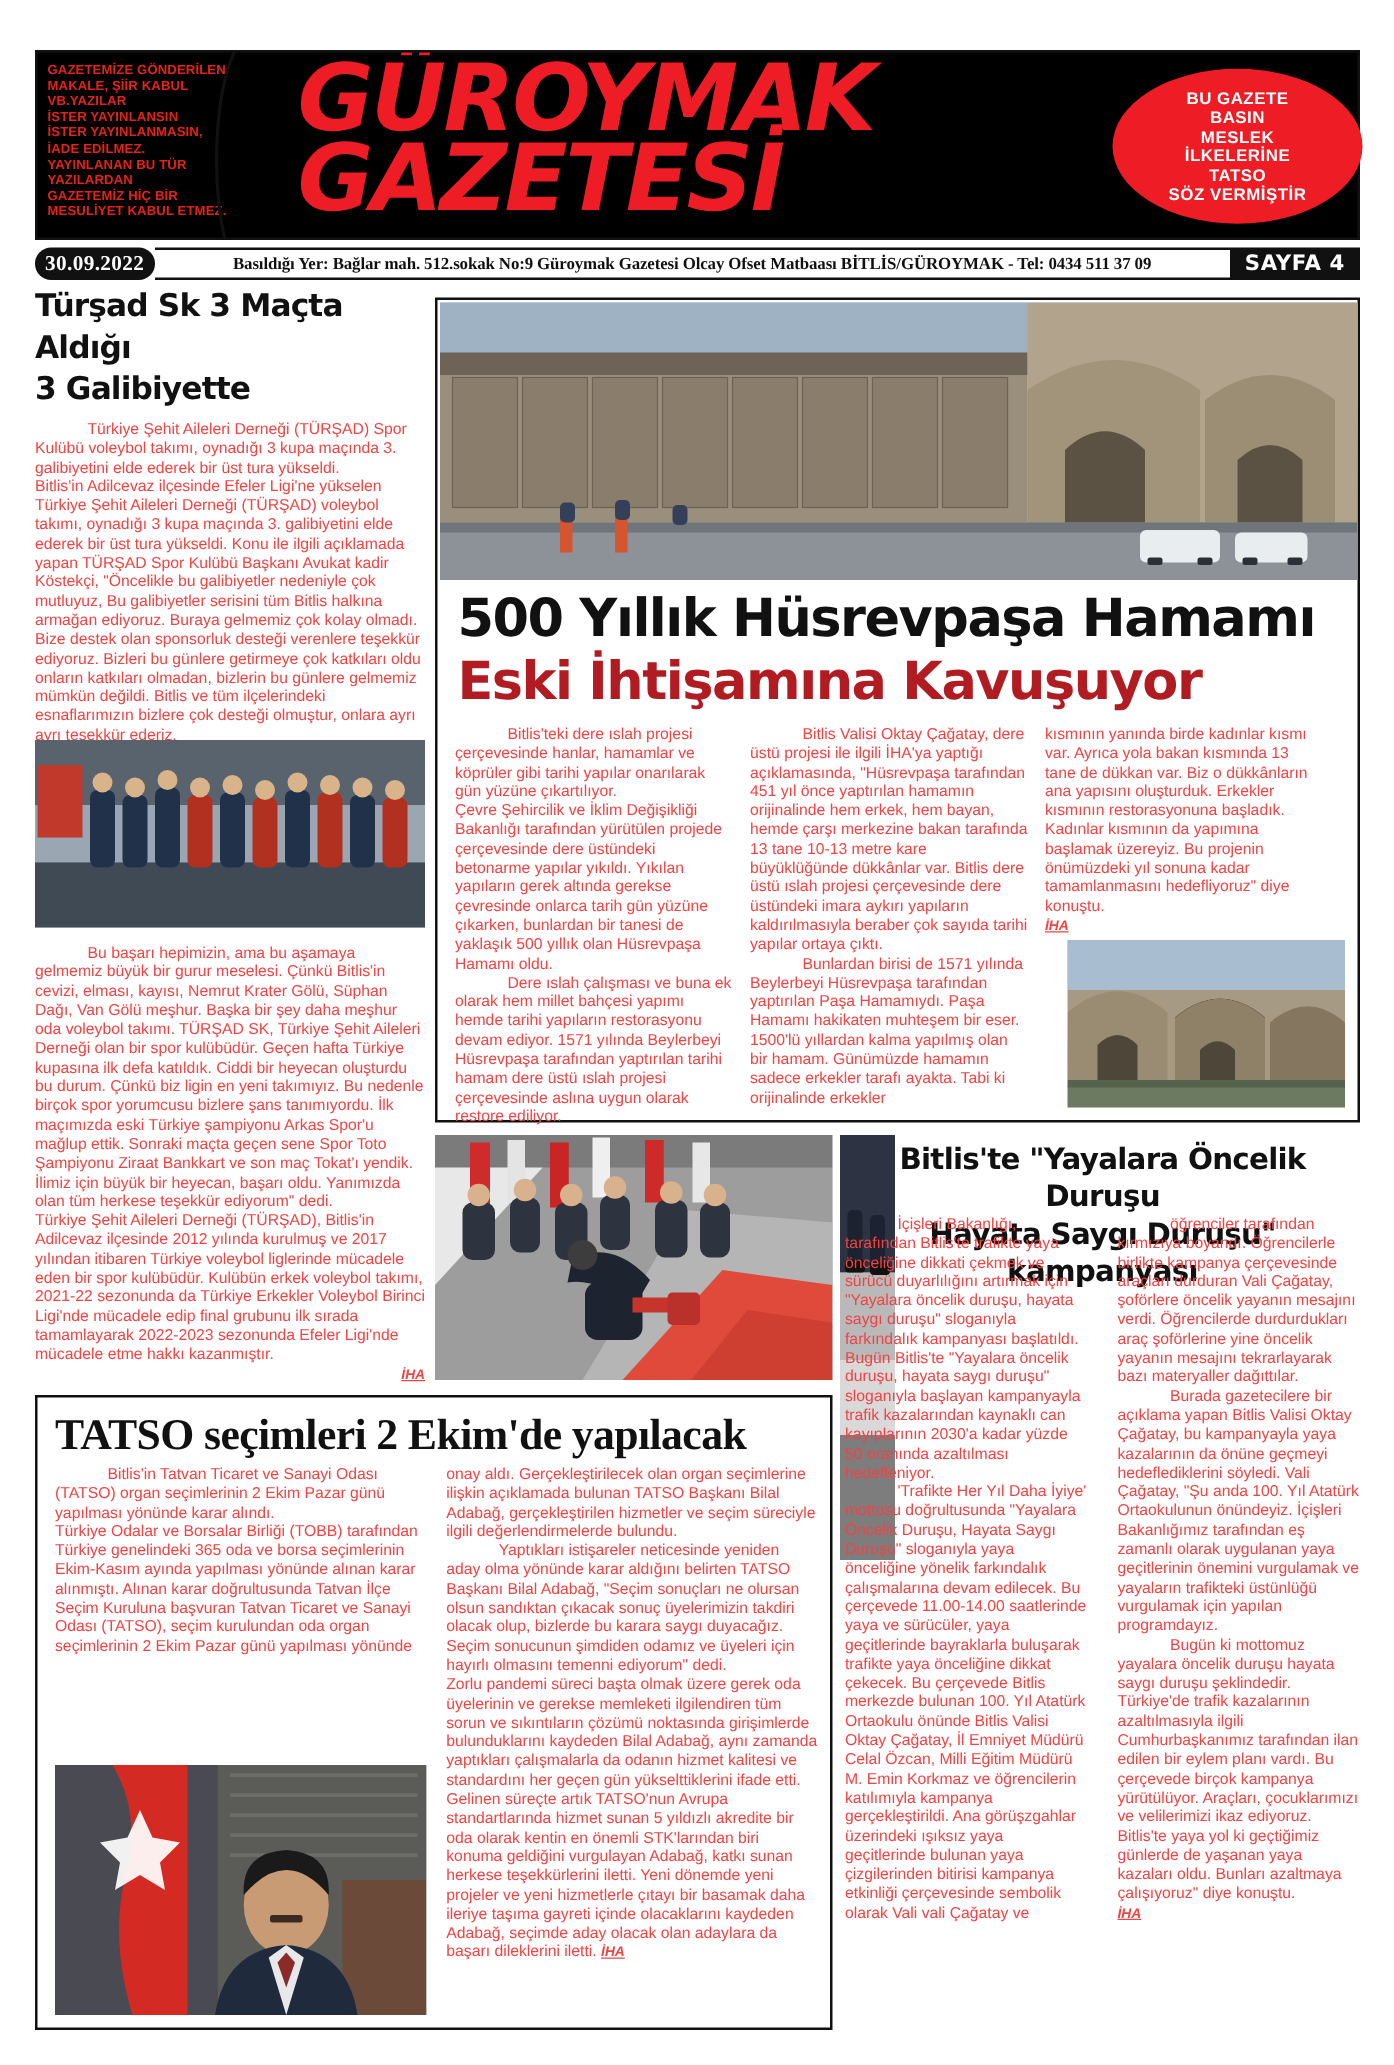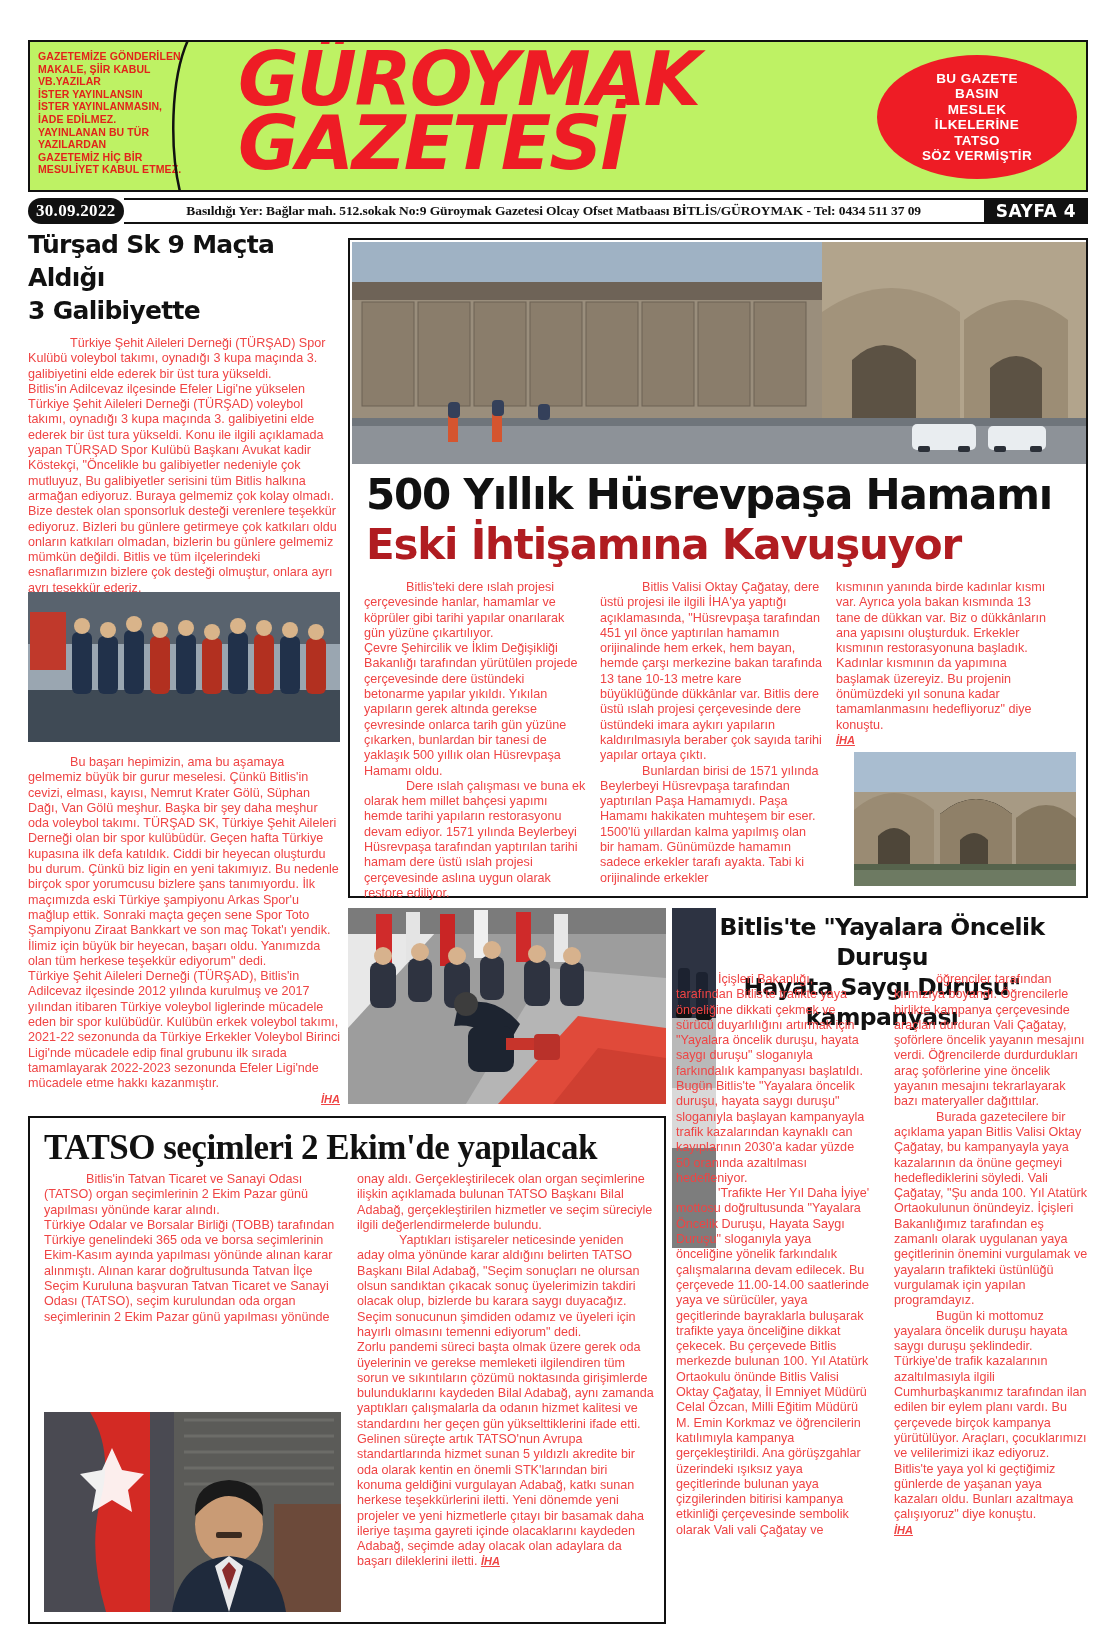--- a/index.html
+++ b/index.html
@@ -7,21 +7,21 @@
     width:1115px;height:1652px;
     font-family:"Liberation Sans", sans-serif;
     color:#111;
     overflow:hidden;
   }
   .page{position:relative;width:1115px;height:1652px;background:#fff;}
 
   
   .masthead{
     position:absolute;left:28px;top:40px;width:1060px;height:152px;
-    border:2px solid #111;box-sizing:border-box;background:#bef264;
+    border:2px solid #111;box-sizing:border-box;background:#000000;
     display:flex;
   }
   .m-left{
     width:160px;flex:0 0 160px;padding:8px 6px 4px 8px;box-sizing:border-box;
     position:relative;
   }
   .m-left .line{
     color:#e2231a;font-weight:bold;font-size:10.5px;line-height:12.6px;
     letter-spacing:.1px;white-space:nowrap;
   }
@@ -37,21 +37,21 @@
     font-family:"DejaVu Sans", sans-serif;
     font-style:italic;
     letter-spacing:-2px;
   }
   .logo1{left:48px;top:-6px;font-size:74px;}
   .logo2{left:48px;top:58px;font-size:74px;}
   .m-right{
     width:215px;flex:0 0 215px;position:relative;
   }
   .seal{
-    position:absolute;left:6px;top:13px;width:200px;height:124px;
+    position:absolute;left:19px;top:13px;width:200px;height:124px;
     background:#ee1c25;border-radius:50%;
     display:flex;flex-direction:column;align-items:center;justify-content:center;
   }
   .seal span{
     color:#fff;font-weight:bold;font-size:13.5px;line-height:15.5px;
     letter-spacing:.4px;text-align:center;white-space:nowrap;
   }
 
   
   .datebar{
@@ -224,21 +224,21 @@
     </div>
   </div>
 
   <div class="datebar">
     <div class="db-date">30.09.2022</div>
     <div class="db-mid">Basıldığı Yer: Bağlar mah. 512.sokak No:9 Güroymak Gazetesi Olcay Ofset Matbaası BİTLİS/GÜROYMAK - Tel: 0434 511 37 09</div>
     <div class="db-page">SAYFA 4</div>
   </div>
 
   <div class="tursad-head">
-    <div>Türşad Sk 9 Maçta Aldığı</div>
+    <div>Türşad Sk 3 Maçta Aldığı</div>
     <div>3 Galibiyette</div>
   </div>
 
   <div class="tursad-body body-txt">
     <p class="ind">Türkiye Şehit Aileleri Derneği (TÜRŞAD) Spor Kulübü voleybol takımı, oynadığı 3 kupa maçında 3. galibiyetini elde ederek bir üst tura yükseldi.</p>
     <p>Bitlis'in Adilcevaz ilçesinde Efeler Ligi'ne yükselen Türkiye Şehit Aileleri Derneği (TÜRŞAD) voleybol takımı, oynadığı 3 kupa maçında 3. galibiyetini elde ederek bir üst tura yükseldi. Konu ile ilgili açıklamada yapan TÜRŞAD Spor Kulübü Başkanı Avukat kadir Köstekçi, "Öncelikle bu galibiyetler nedeniyle çok mutluyuz, Bu galibiyetler serisini tüm Bitlis halkına armağan ediyoruz. Buraya gelmemiz çok kolay olmadı. Bize destek olan sponsorluk desteği verenlere teşekkür ediyoruz. Bizleri bu günlere getirmeye çok katkıları oldu onların katkıları olmadan, bizlerin bu günlere gelmemiz mümkün değildi. Bitlis ve tüm ilçelerindeki esnaflarımızın bizlere çok desteği olmuştur, onlara ayrı ayrı teşekkür ederiz.</p>
   </div>
 
   <div class="tursad-photo">
     <svg width="312" height="150" viewBox="0 0 312 150" preserveAspectRatio="none">

